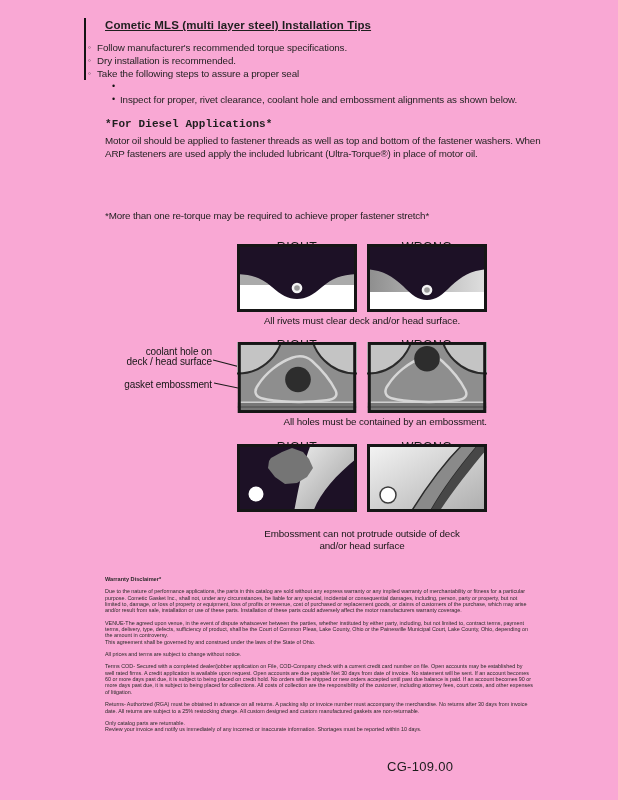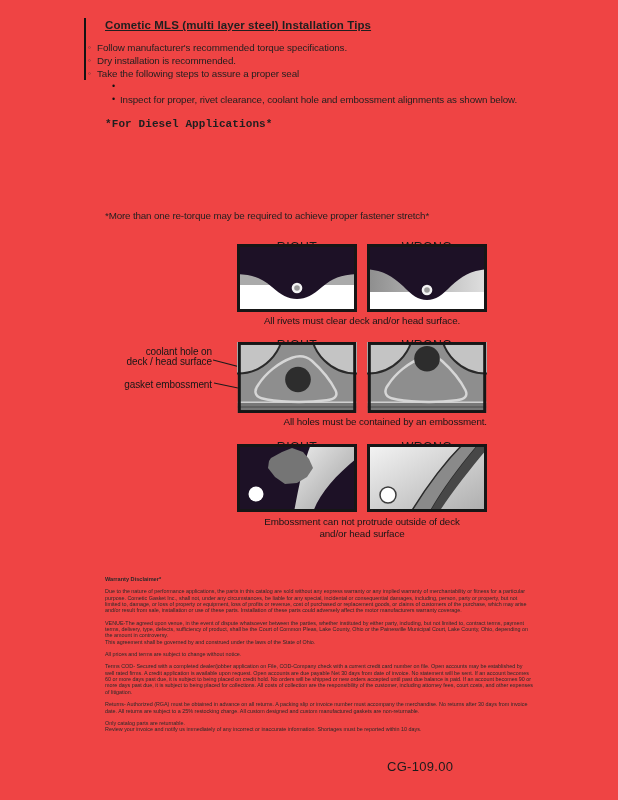--- a/index.html
+++ b/index.html
@@ -1,17 +1,17 @@
 <!DOCTYPE html>
 <html><head>
 <meta charset="utf-8">
 <style>
   html,body{margin:0;padding:0;background:#e8e8e8;}
   .page{
-    position:relative;width:618px;height:800px;background:#ef4444;
+    position:relative;width:618px;height:800px;background:#f9a8d4;
     font-family:"Liberation Sans", sans-serif;color:#1f1f1f;overflow:hidden;
     margin:0 auto;
   }
   .abs{position:absolute;}
   .left-mark{left:84px;top:18px;width:2px;height:62px;background:#141414;}
   .title{
     left:105px;top:19px;font-size:11.5px;font-weight:bold;
     text-decoration:underline;letter-spacing:.1px;white-space:nowrap;
   }
   .bullets{left:88px;top:41px;font-size:9.8px;line-height:13px;letter-spacing:-.1px;}
@@ -30,21 +30,21 @@
   .fig-head{display:flex;height:13px;}
   .fig-head span{width:120px;text-align:center;font-size:12.3px;letter-spacing:.4px;color:#161616;margin-top:10px;}
   .fig-head .gap{width:10px;}
   .panels{display:flex;gap:10px;margin-top:1px;}
   .panels svg{display:block;}
   .fig-cap{font-size:9.8px;letter-spacing:-.1px;color:#161616;margin-top:3px;text-align:center;}
   .fig1{left:237px;top:230px;}
   .fig2{left:237px;top:328px;}
   .fig2 .fig-cap{text-align:right;}
   .fig3{left:237px;top:430px;}
-  .fig3 .fig-cap{line-height:11.5px;margin-top:4px;}
+  .fig3 .fig-cap{line-height:11.5px;margin-top:16px;}
 
   .anno{width:117px;left:95px;text-align:right;font-size:10px;line-height:10px;letter-spacing:-.1px;color:#161616;}
   .anno1{top:347px;}
   .anno2{top:380px;}
   .leaders{left:213px;top:355px;}
 
   .legal{left:105px;top:576px;width:428px;font-size:5.4px;line-height:6.35px;color:#2a2a2a;letter-spacing:0;}
   .legal .lh{font-size:5.6px;font-weight:bold;margin-bottom:6px;}
   .legal p{margin:0 0 6px 0;white-space:pre-line;}
   .pageno{left:387px;top:759px;font-size:13px;letter-spacing:.3px;color:#1b1b1b;}
@@ -77,20 +77,21 @@
     <div class="row">
         <span class="bm">•</span>
       </div>
     <div class="row">
         <span class="bm">•</span>
         <span>Inspect for proper, rivet clearance, coolant hole and embossment alignments as shown below.</span>
       </div>
   </div>
 
   <div class="abs diesel-h">*For Diesel Applications*</div>
+  <div class="abs para p1">Motor oil should be applied to fastener threads as well as top and bottom of the fastener washers. When ARP fasteners are used apply the included lubricant (Ultra-Torque®) in place of motor oil.</div>
   <div class="abs para p3">*More than one re-torque may be required to achieve proper fastener stretch*</div>
 
   <div class="abs fig fig1">
     <div class="fig-head">
       <span>RIGHT</span>
       <span class="gap"></span>
       <span>WRONG</span>
     </div>
     <div class="panels">
       <svg width="120" height="68" viewBox="0 0 120 68">

